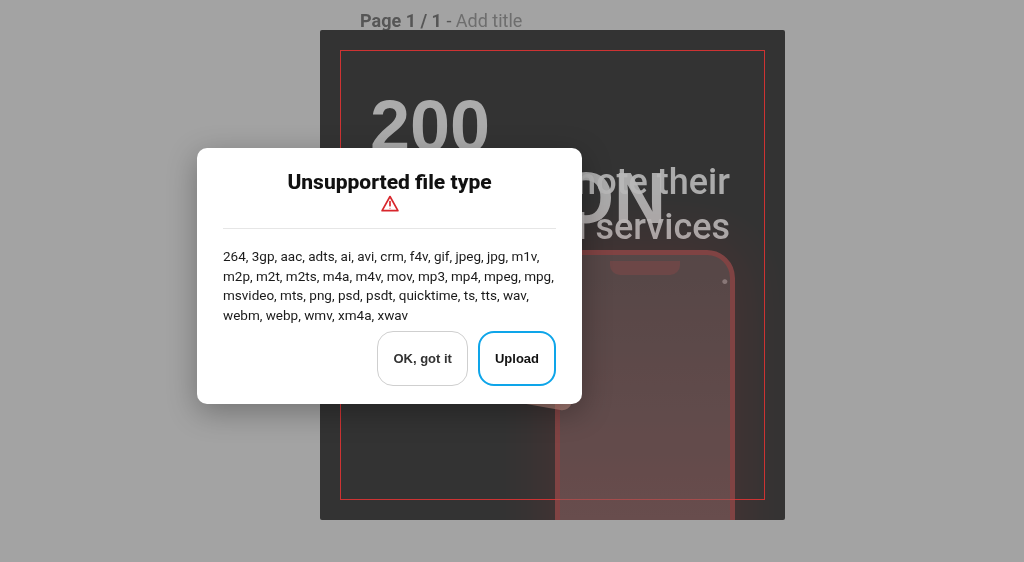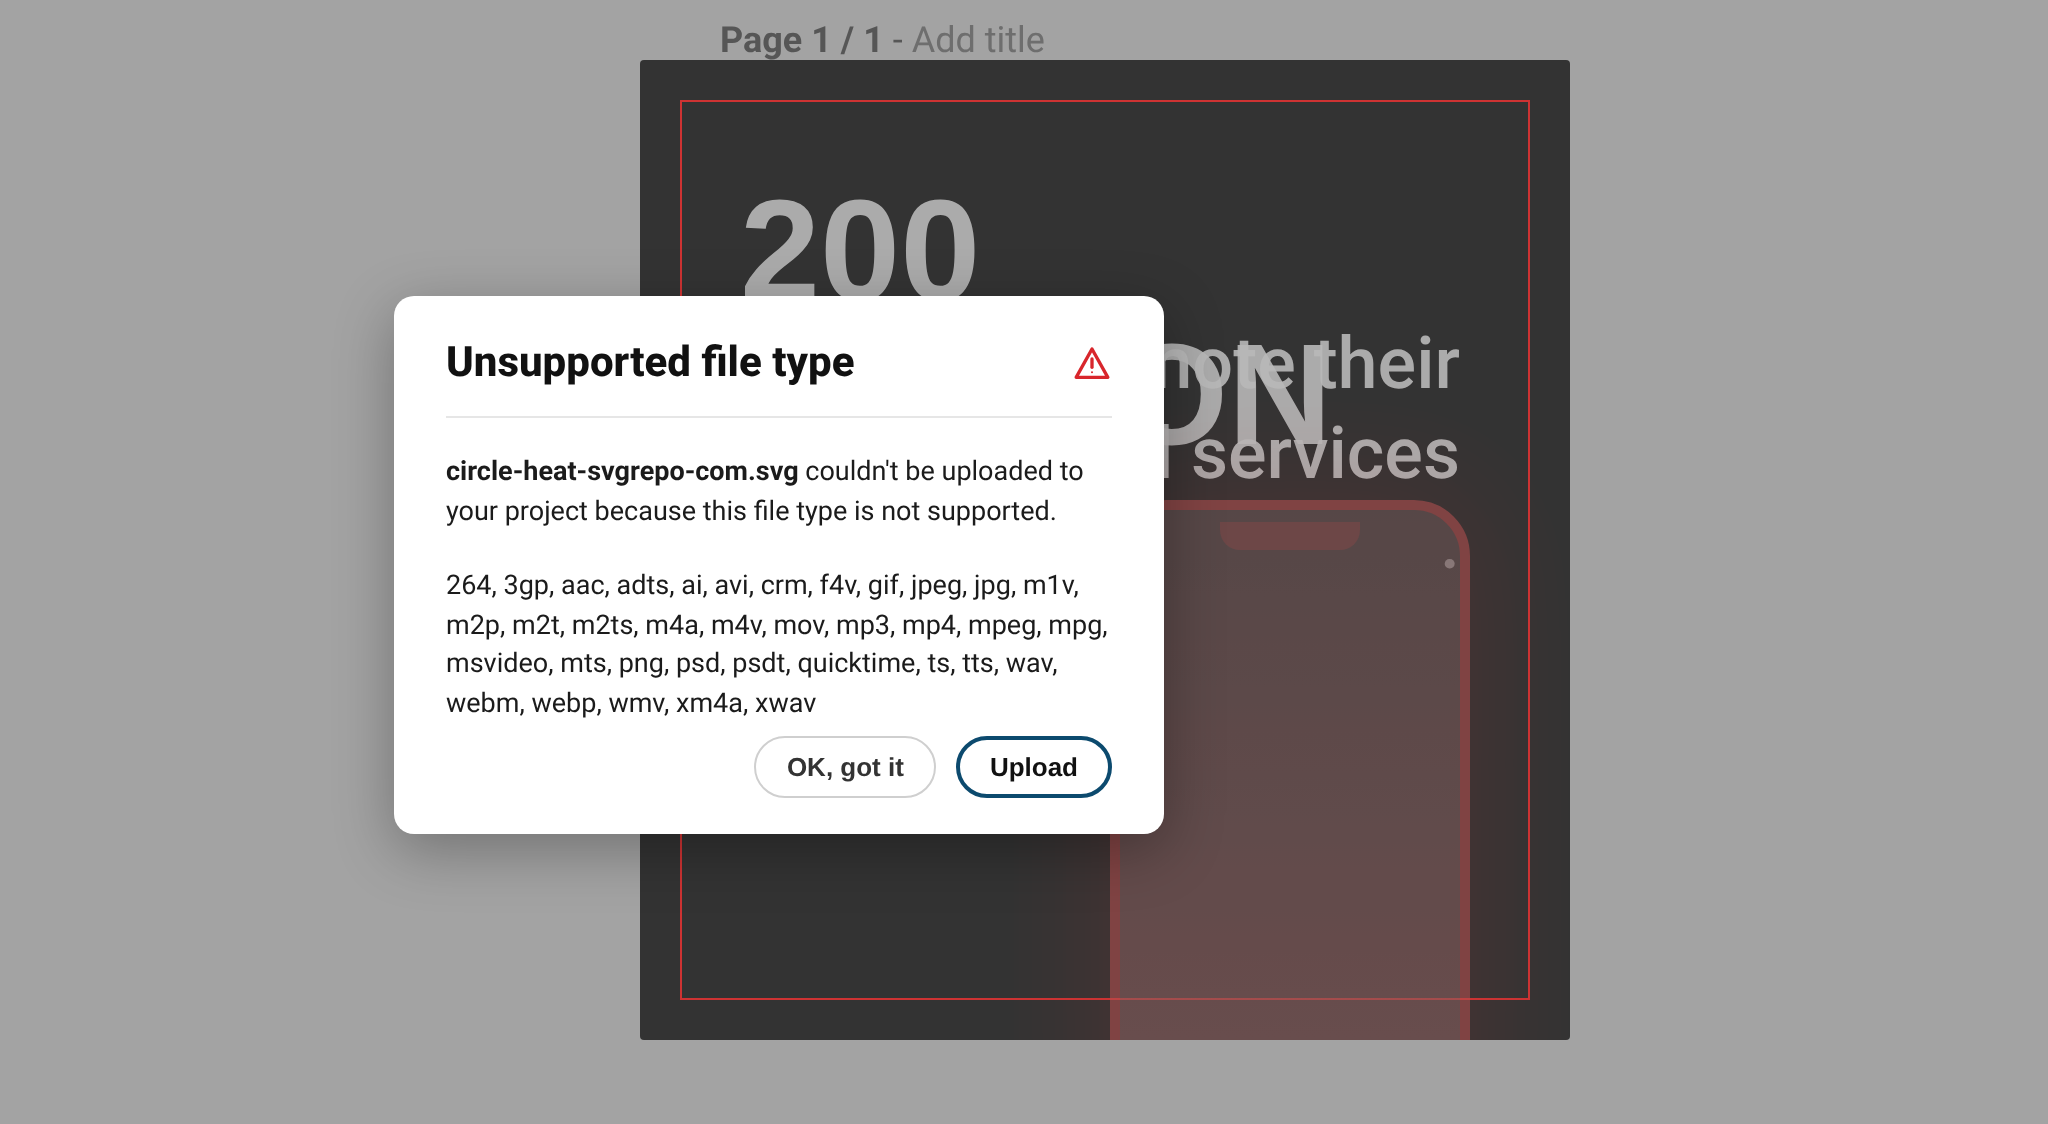--- a/index.html
+++ b/index.html
@@ -104,20 +104,21 @@
     border-radius: 10px;
     box-shadow: 0 8px 30px rgba(0,0,0,0.30);
     padding: 22px 26px 18px 26px;
   }
   .dialog-header {
     display: flex;
     justify-content: space-between;
     align-items: center;
     padding-bottom: 14px;
     border-bottom: 1px solid #e6e6e6;
+    flex-direction: column;
   }
   .dialog-title {
     font-size: 21px;
     font-weight: 800;
     color: #111;
   }
   .warn-icon svg { display: block; }
 
   .dialog-body {
     padding-top: 18px;
@@ -132,32 +133,32 @@
 
   .dialog-footer {
     display: flex;
     justify-content: flex-end;
     gap: 10px;
     margin-top: 6px;
   }
   .btn {
     font-size: 13px;
     font-weight: 600;
-    padding: 6px 15px;
+    padding: 18px 15px;
     border-radius: 16px;
     background: #fff;
     cursor: pointer;
     text-align: center;
   }
   .btn-secondary {
     border: 1px solid #cfcfcf;
     color: #333;
   }
   .btn-primary {
-    border: 2px solid #0c4a6e;
+    border: 2px solid #0ea5e9;
     color: #111;
   }
 </style>
 </head>
 <body>
 
 <div class="page-bar">
   <span class="bold">Page</span>
   <span class="bold">1</span><span class="bold"> / </span><span class="bold">1</span><span class="sep"> - </span><span class="add-title">Add title</span>
 </div>
@@ -181,22 +182,19 @@
     <div class="dialog-title">Unsupported file type</div>
     <span class="warn-icon">
       <svg width="20" height="20" viewBox="0 0 24 24" fill="none" stroke="#d8262c" stroke-width="2" stroke-linejoin="round" stroke-linecap="round">
         <path d="M12 3 L21.5 20 L2.5 20 Z"></path>
         <line x1="12" y1="9" x2="12" y2="14"></line>
         <circle cx="12" cy="17" r="0.6" fill="#d8262c" stroke="none"></circle>
       </svg>
     </span>
   </div>
   <div class="dialog-body">
-    <p>
-      <span class="filename">circle-heat-svgrepo-com.svg</span><span> couldn't be uploaded to your project because this file type is not supported.</span>
-    </p>
     <p class="types-list">264, 3gp, aac, adts, ai, avi, crm, f4v, gif, jpeg, jpg, m1v, m2p, m2t, m2ts, m4a, m4v, mov, mp3, mp4, mpeg, mpg, msvideo, mts, png, psd, psdt, quicktime, ts, tts, wav, webm, webp, wmv, xm4a, xwav</p>
   </div>
   <div class="dialog-footer">
     <button class="btn btn-secondary">OK, got it</button>
     <button class="btn btn-primary">Upload</button>
   </div>
 </div>
 
 </body></html>

